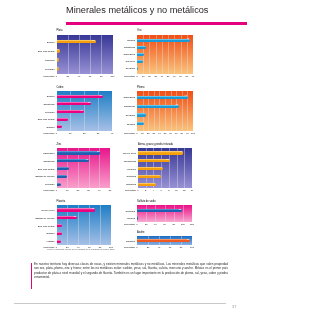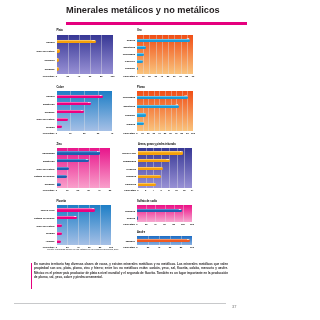--- a/index.html
+++ b/index.html
@@ -1,17 +1,17 @@
 <!DOCTYPE html>
 <html><head>
 <meta charset="utf-8">
 <style>
   html,body{margin:0;padding:0;width:247px;height:320px;background:#fff;overflow:hidden;}
   body{font-family:"Liberation Sans",sans-serif;}
-  .page{position:relative;width:247px;height:280px;background:#fff;font-weight:bold;}
+  .page{position:relative;width:247px;height:280px;background:#fff;}
   .title{position:absolute;left:66px;top:5px;width:182px;font-size:9.2px;color:#231f20;}
   .titlebar{position:absolute;left:66px;top:22px;width:181px;height:3px;background:#e5007e;}
   .chart{position:absolute;top:0;left:0;}
   .ctitle{position:absolute;font-size:2.6px;color:#000;white-space:nowrap;}
   .plot{position:absolute;overflow:hidden;}
   .grid{position:absolute;top:0;bottom:0;width:0.4px;background:rgba(224,224,228,0.42);}
   .bar{position:absolute;}
   .blab{position:absolute;font-size:2.2px;color:#fff;white-space:nowrap;transform:translate(-100%,-50%);}
   .clab{position:absolute;font-size:2.4px;color:#000;white-space:nowrap;text-align:right;transform:translateY(-50%);}
   .xt{position:absolute;font-size:2.3px;color:#000;white-space:nowrap;transform:translateX(-50%);}

